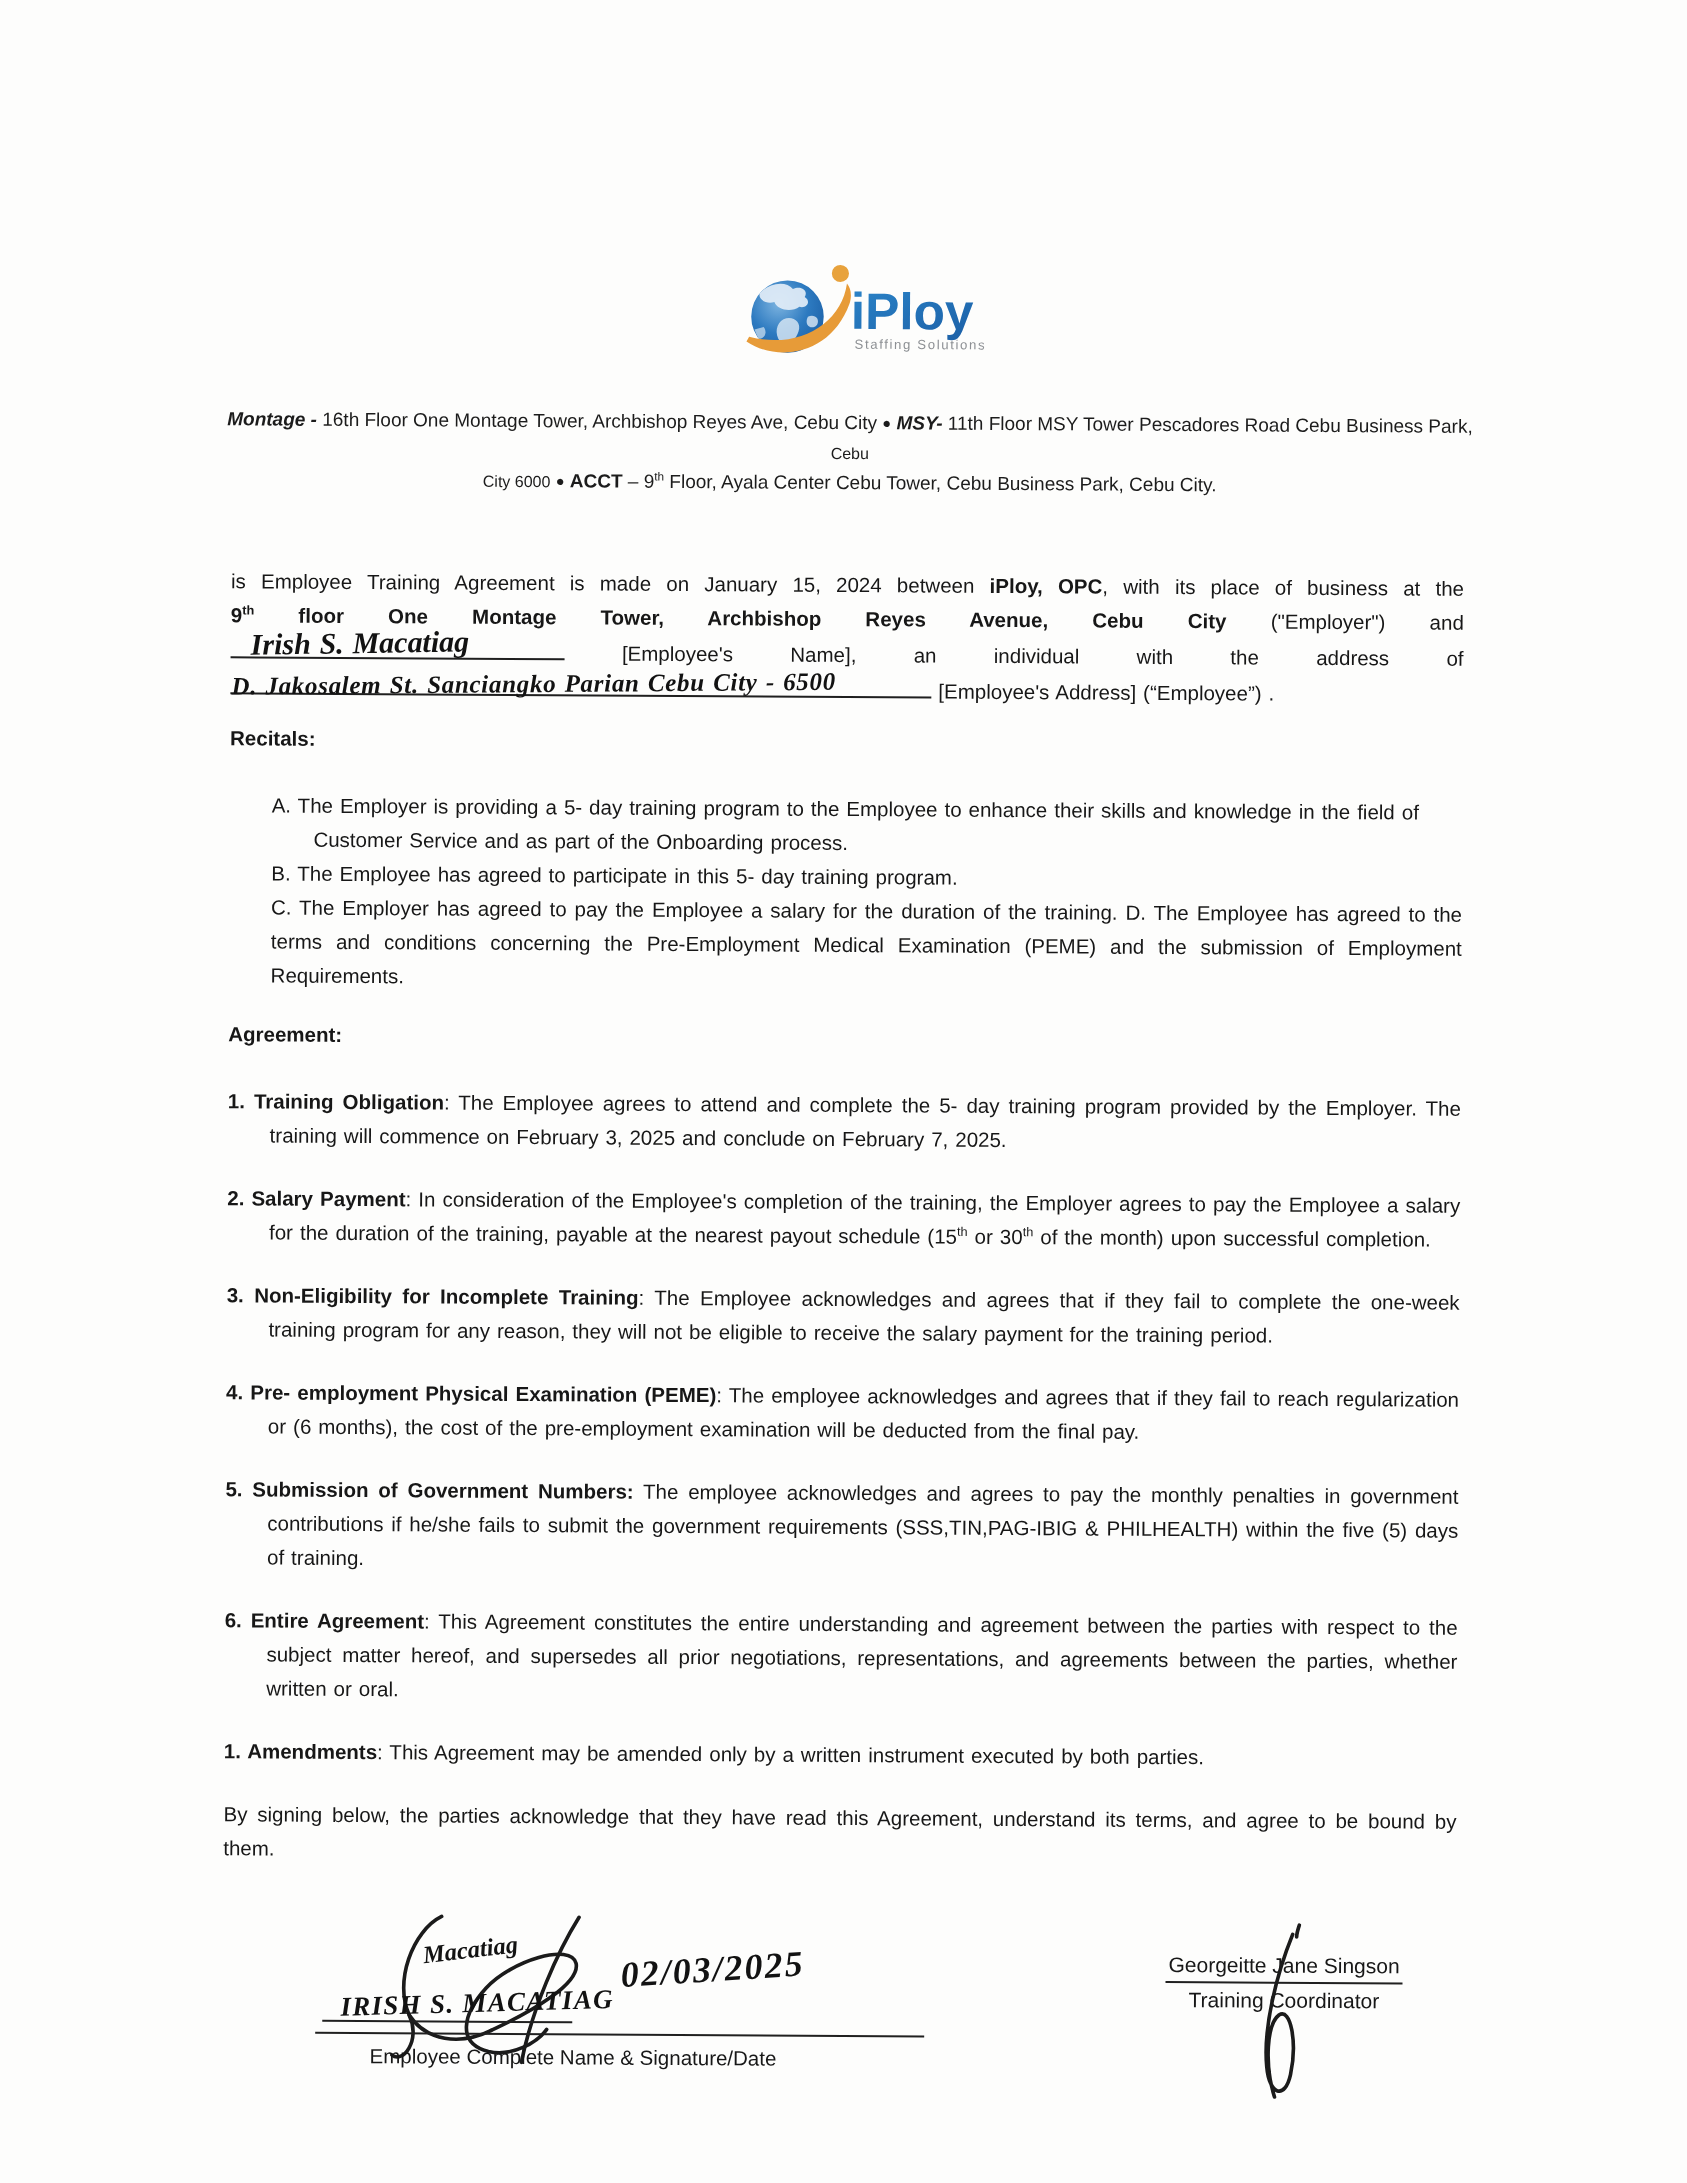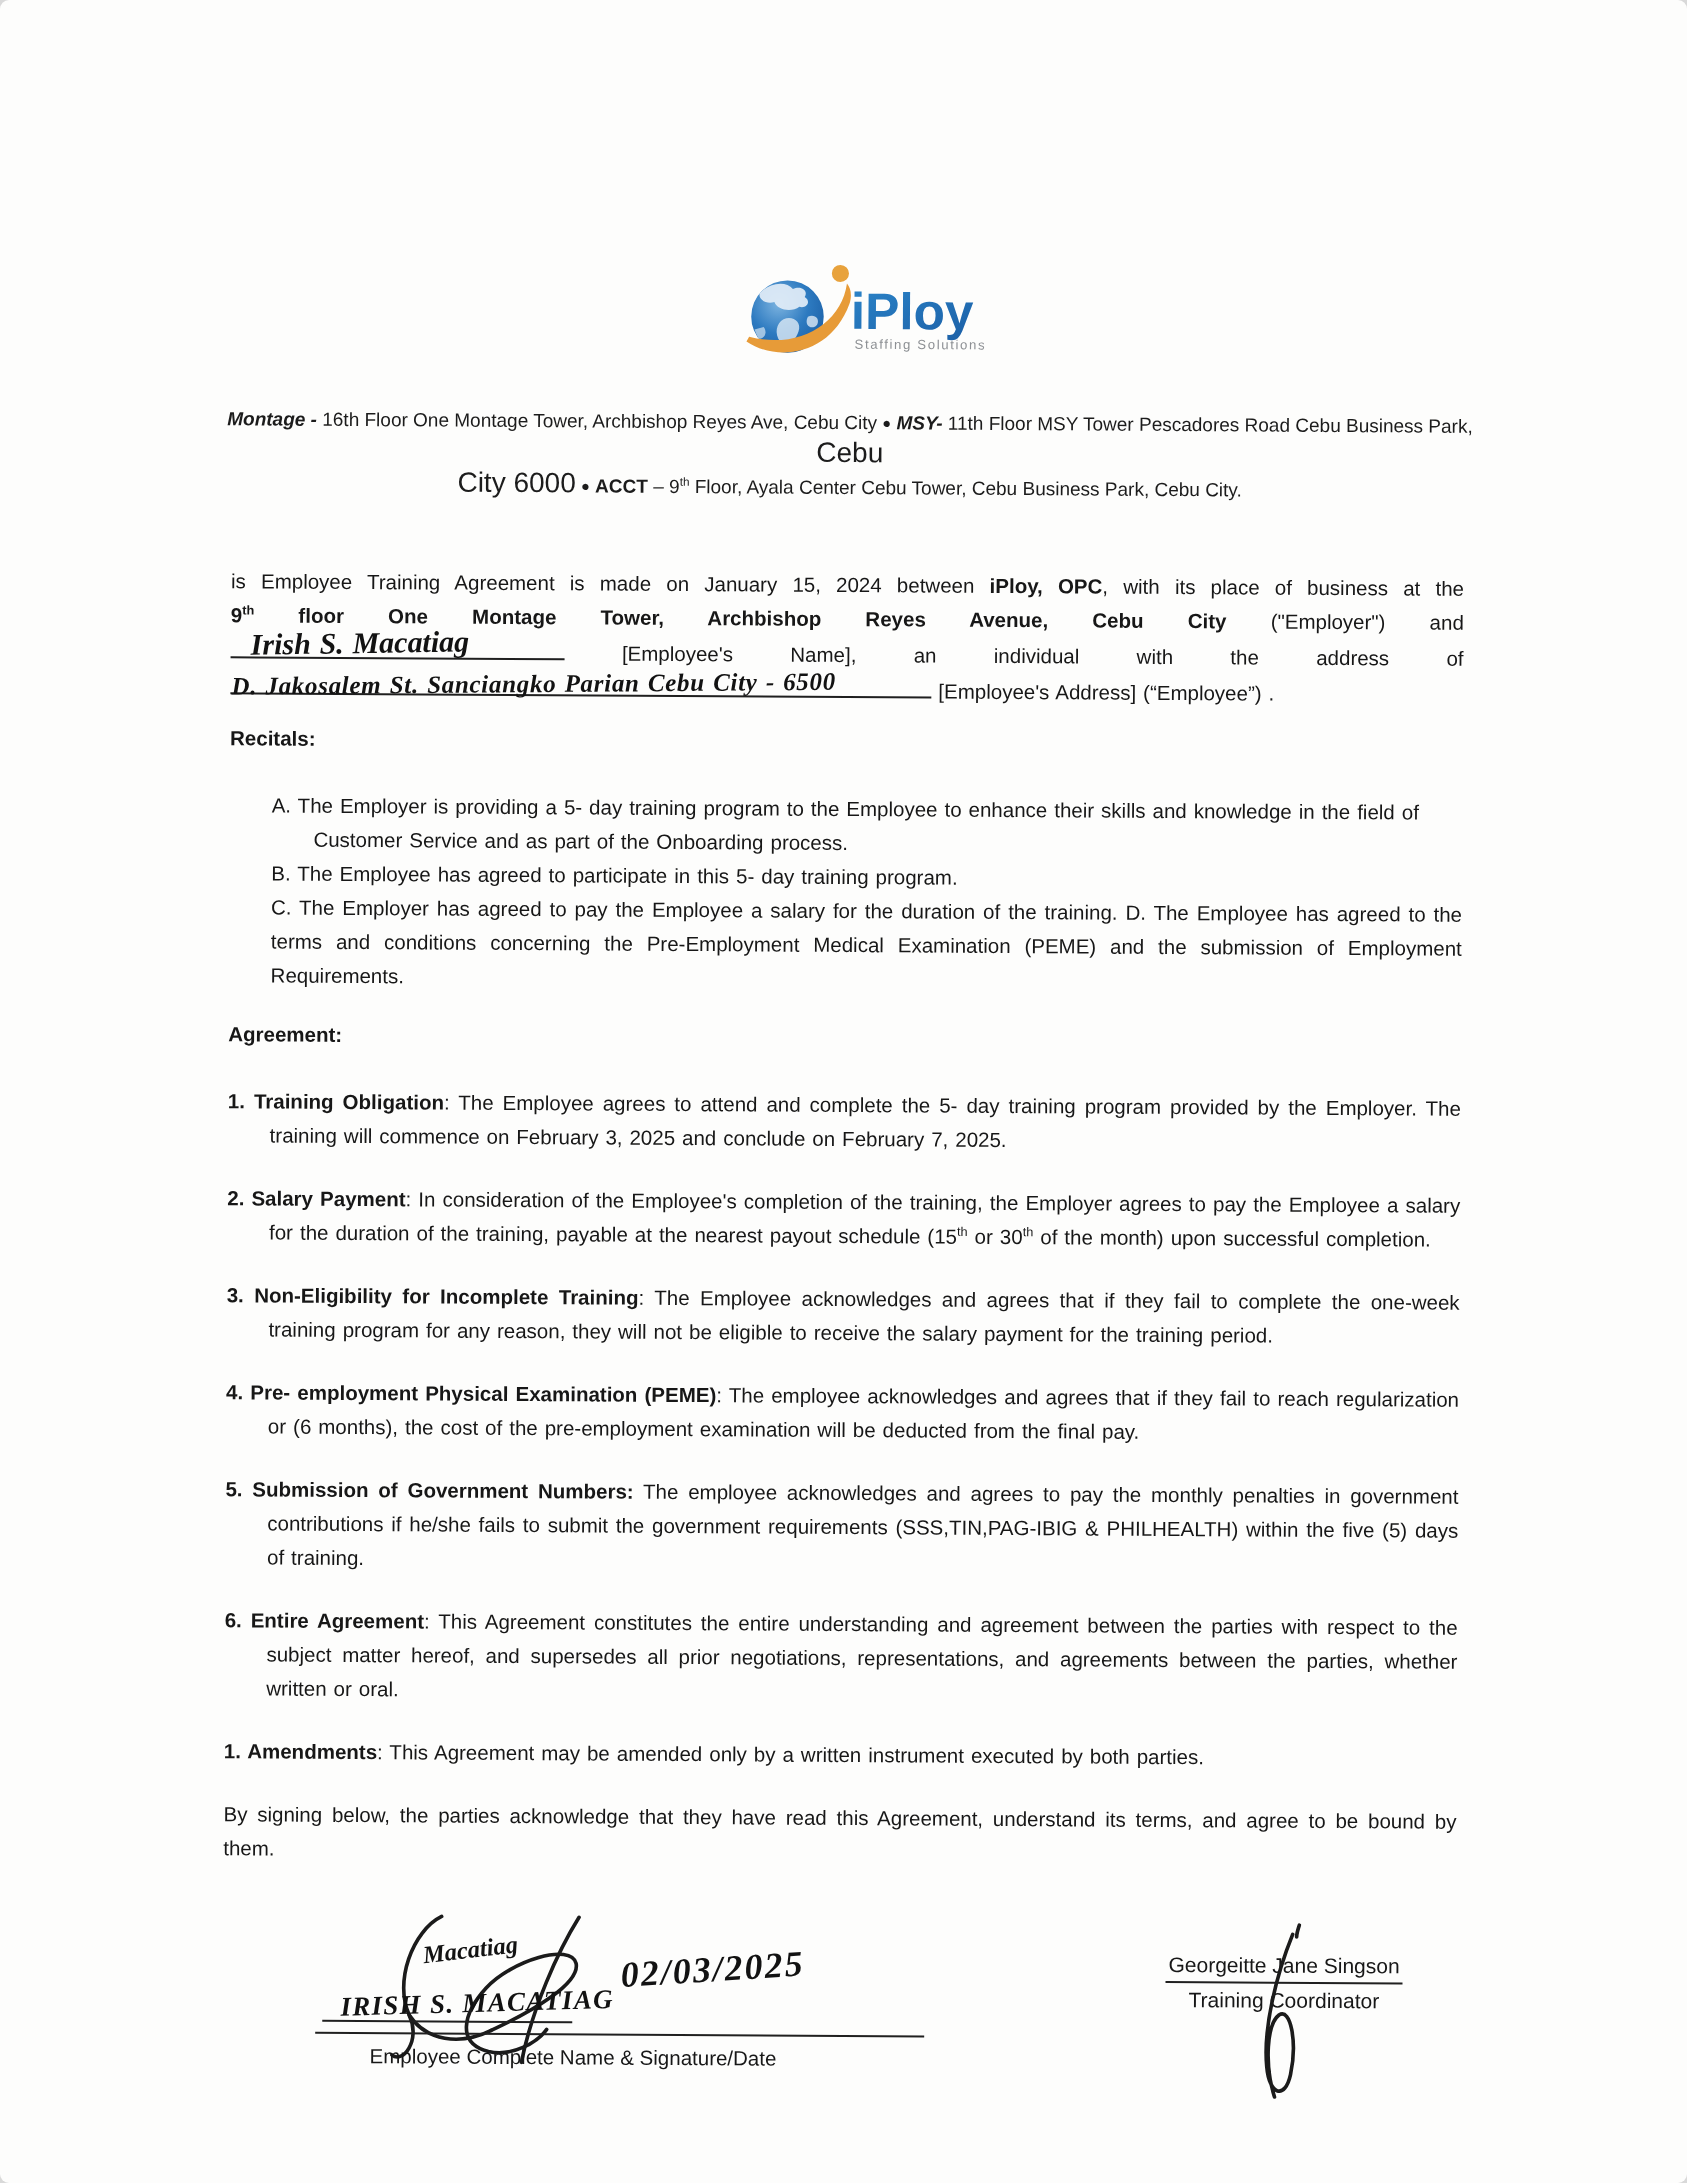--- a/index.html
+++ b/index.html
@@ -1,32 +1,32 @@
 <!DOCTYPE html>
 <html style="font-size:10.6px"><head>
 <meta charset="utf-8">
 <style>
   html,body{margin:0;padding:0;background:#d9d9d9;}
   .page{
     position:relative;width:1687px;height:2183px;background:#fdfdfc;
-    font-family:"Liberation Sans",sans-serif;color:#171717;overflow:hidden;border-radius:9px;
+    font-family:"Liberation Sans",sans-serif;color:#171717;overflow:hidden;
   }
   .tilt{position:absolute;inset:0;transform:rotate(0.35deg);transform-origin:50% 42%;}
 
   
   .logo{position:absolute;left:740px;top:259px;width:251px;height:112px;}
 
   
   .hdr{
     position:absolute;left:212px;top:408px;width:1270px;text-align:center;
     font-size:19px;line-height:29px;color:#1c1c1c;letter-spacing:0px;
   }
   .hdr .bi{font-weight:bold;font-style:italic;}
   .hdr .b{font-weight:bold;margin-top:11px;}
-  .hdr .lg{font-size:28px;}
+  .hdr .lg{font-size:16px;}
   .hdr .blt{font-size:14.6px;vertical-align:1.3px;}
   sup{font-size:0.62em;vertical-align:super;line-height:0;}
 
   
   .doc{
     position:absolute;left:229px;top:568px;width:1233px;
     font-size:20.5px;line-height:34px;word-spacing:1.3px;
   }
   .jl{text-align:justify;text-align-last:justify;}
   .b{font-weight:bold;}

